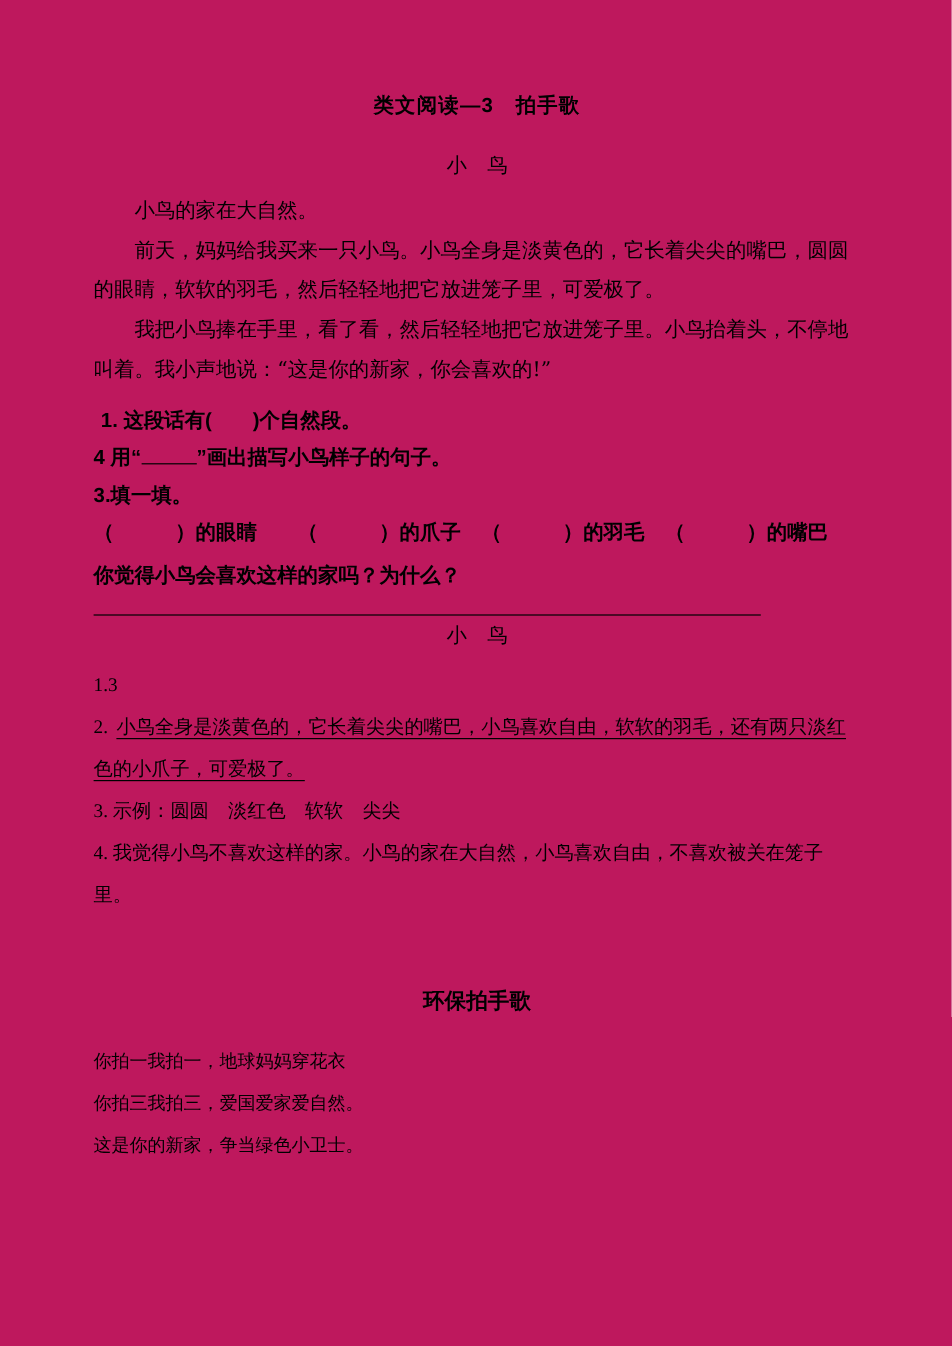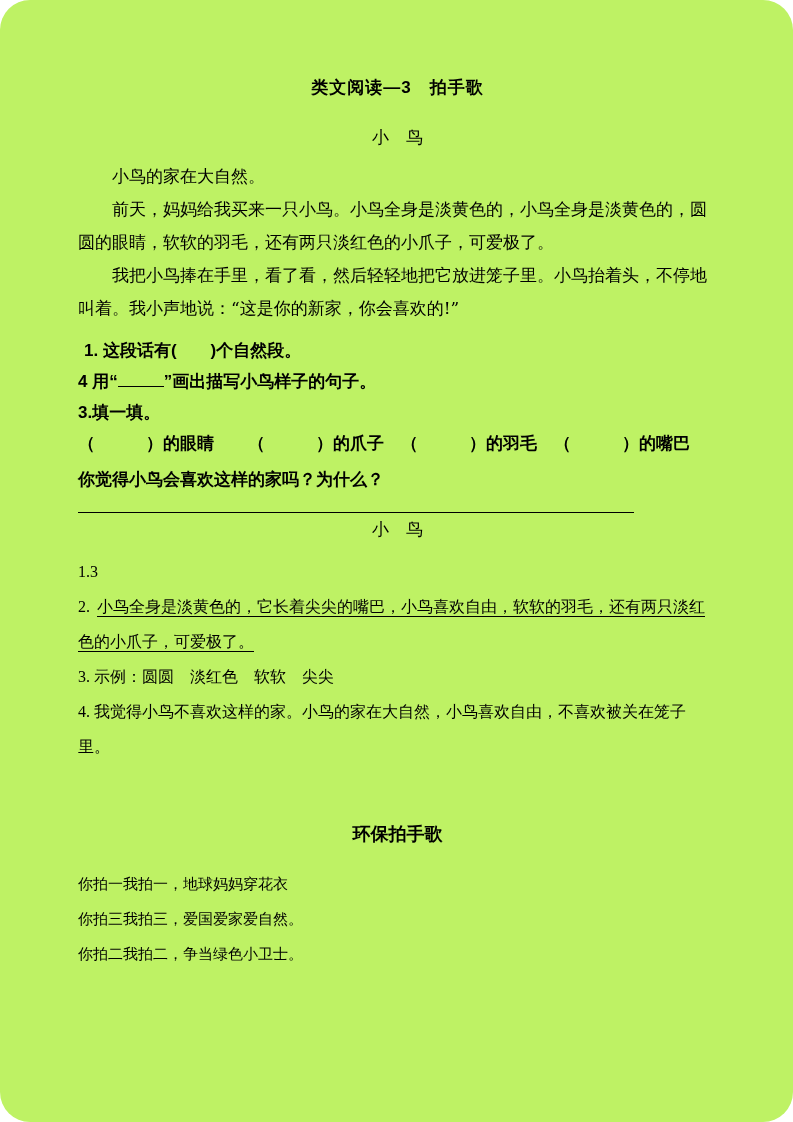--- a/index.html
+++ b/index.html
@@ -8,22 +8,21 @@
     width: 793px;
     height: 1122px;
     color: #000;
     font-family: "Liberation Sans", sans-serif;
     overflow: hidden;
   }
   .page {
     width: 793px;
     height: 1122px;
     padding: 76px 76px 0 78px;
-    background: #bef264;
-    border-radius: 30px;
+    background: #be185d;
   }
   .doc-title {
     font-size: 17px;
     font-weight: bold;
     text-align: center;
     letter-spacing: 1px;
     font-family: "Liberation Sans", sans-serif;
   }
   .passage-title {
     font-size: 17px;
@@ -97,21 +96,21 @@
 <body>
 
 <div class="page">
 
   <h1 class="doc-title">类文阅读—3　拍手歌</h1>
 
   <h2 class="passage-title">小　鸟</h2>
 
   <div class="passage">
     <p>小鸟的家在大自然。</p>
-    <p>前天，妈妈给我买来一只小鸟。小鸟全身是淡黄色的，小鸟全身是淡黄色的，圆圆的眼睛，软软的羽毛，还有两只淡红色的小爪子，可爱极了。</p>
+    <p>前天，妈妈给我买来一只小鸟。小鸟全身是淡黄色的，它长着尖尖的嘴巴，圆圆的眼睛，软软的羽毛，然后轻轻地把它放进笼子里，可爱极了。</p>
     <p>我把小鸟捧在手里，看了看，然后轻轻地把它放进笼子里。小鸟抬着头，不停地叫着。我小声地说：“这是你的新家，你会喜欢的!”</p>
   </div>
 
   <div class="questions">
     <p class="q-line q1">1. 这段话有(　　)个自然段。</p>
     <p class="q-line"><span>4 用“</span><span class="blank-line"></span><span>”画出描写小鸟样子的句子。</span></p>
     <p class="q-line">3.填一填。</p>
     <p class="q-line">（　　　）的眼睛　　（　　　）的爪子　（　　　）的羽毛　（　　　）的嘴巴</p>
     <p class="q-line q-sub">你觉得小鸟会喜欢这样的家吗？为什么？</p>
   </div>
@@ -125,17 +124,17 @@
     <p class="a-line"><span>2.</span><span class="underlined">小鸟全身是淡黄色的，它长着尖尖的嘴巴，小鸟喜欢自由，软软的羽毛，还有两只淡红色的小爪子，可爱极了。</span></p>
     <p class="a-line">3. 示例：圆圆　淡红色　软软　尖尖</p>
     <p class="a-line">4. 我觉得小鸟不喜欢这样的家。小鸟的家在大自然，小鸟喜欢自由，不喜欢被关在笼子里。</p>
   </div>
 
   <div class="song">
     <h2 class="song-title">环保拍手歌</h2>
     <div class="song-lines">
       <p>你拍一我拍一，地球妈妈穿花衣</p>
       <p>你拍三我拍三，爱国爱家爱自然。</p>
-      <p>你拍二我拍二，争当绿色小卫士。</p>
+      <p>这是你的新家，争当绿色小卫士。</p>
     </div>
   </div>
 
 </div>
 
 </body></html>

